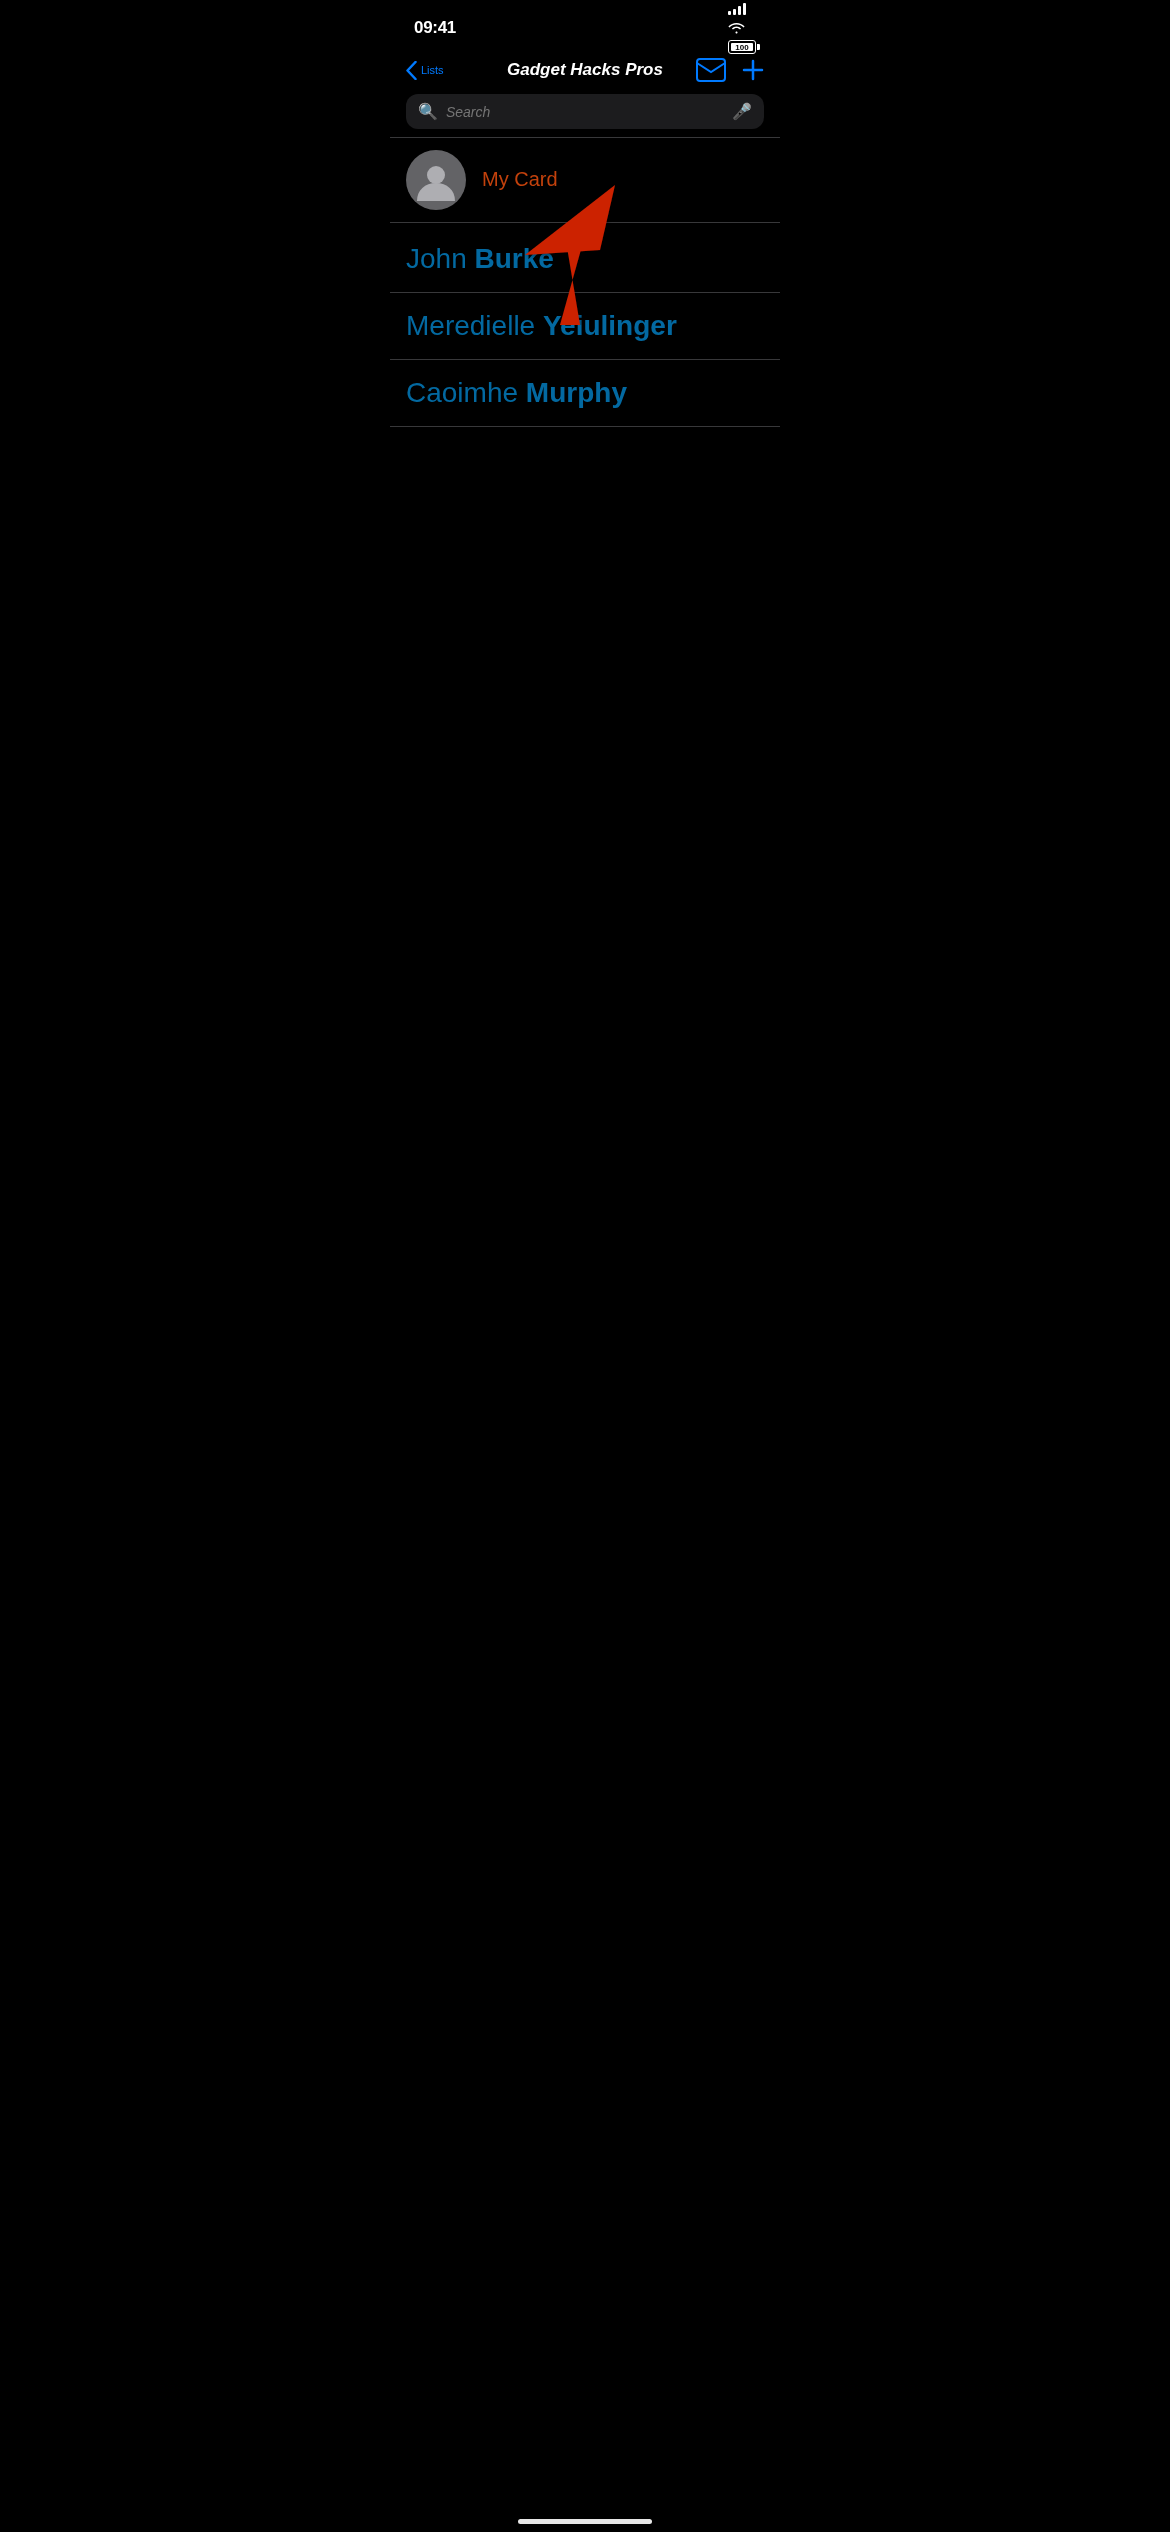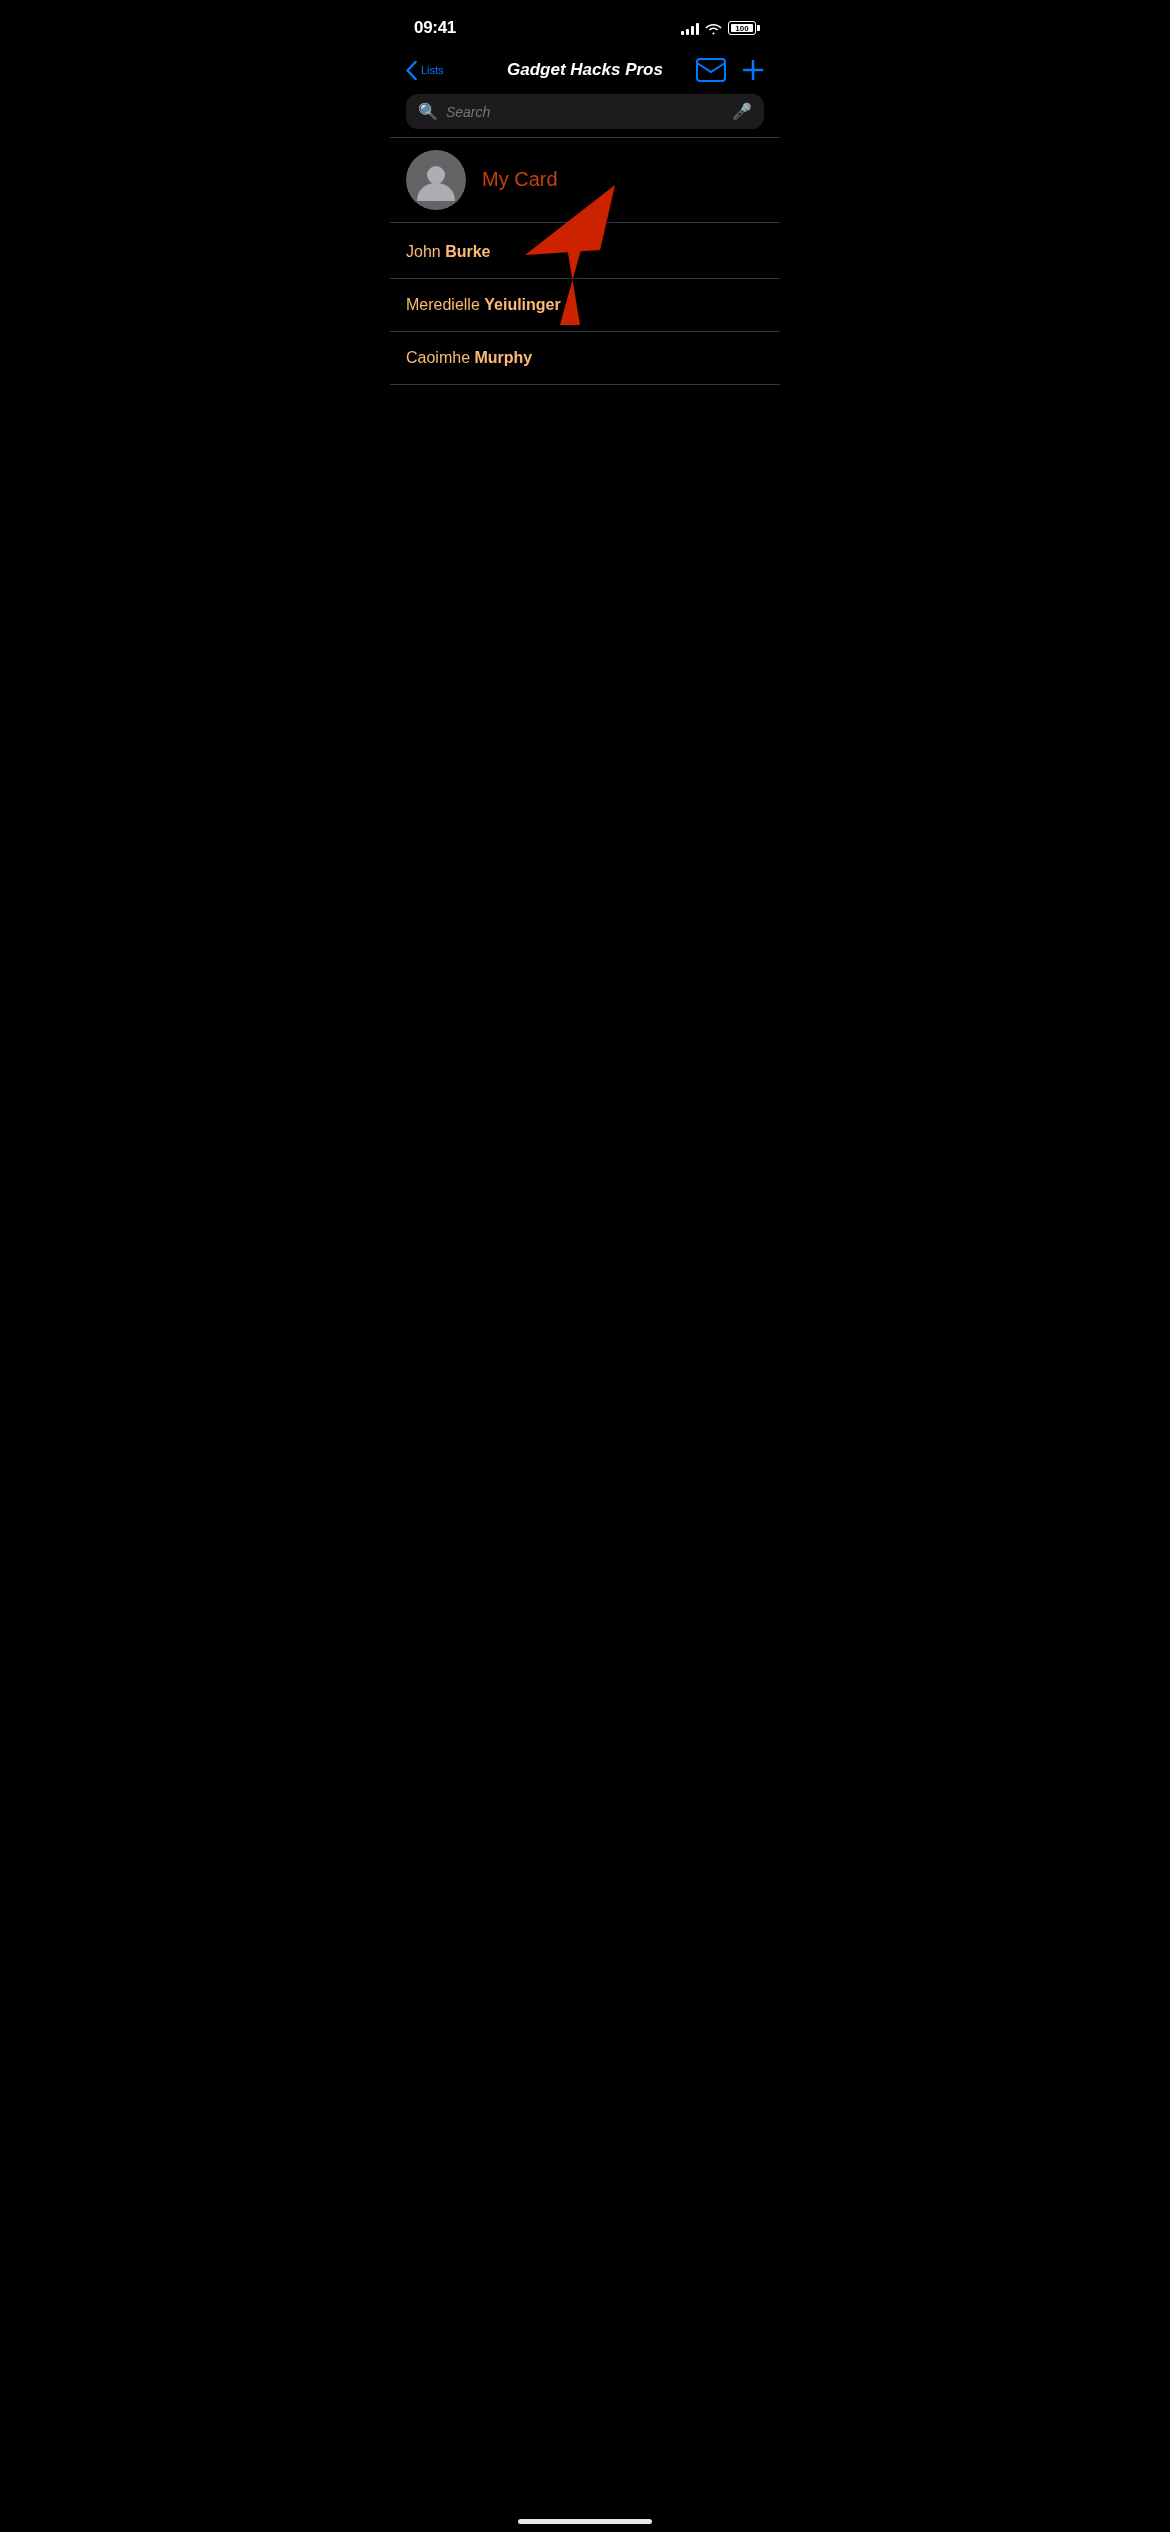--- a/index.html
+++ b/index.html
@@ -32,22 +32,23 @@
 
     .status-time {
       font-size: 17px;
       font-weight: 600;
       color: #fff;
       letter-spacing: -0.3px;
     }
 
     .status-icons {
       display: flex;
-      align-items: flex-end;
+      align-items: flex-start;
       gap: 6px;
+      flex-direction: column;
     }
 
     .signal-bars {
       display: flex;
       align-items: flex-end;
       gap: 2px;
       height: 13px;
     }
 
     .signal-bar {
@@ -208,22 +209,22 @@
       margin-top: 4px;
     }
 
     .contact-item {
       padding: 17px 16px;
       border-bottom: 0.5px solid #38383A;
       cursor: pointer;
     }
 
     .contact-name {
-      font-size: 16px;
-      color: #fdba74;
+      font-size: 28px;
+      color: #0369a1;
       font-weight: 300;
       text-align: center;
     }
 
     .contact-name strong {
       font-weight: 700;
     }
 
     
     .arrow-overlay {

